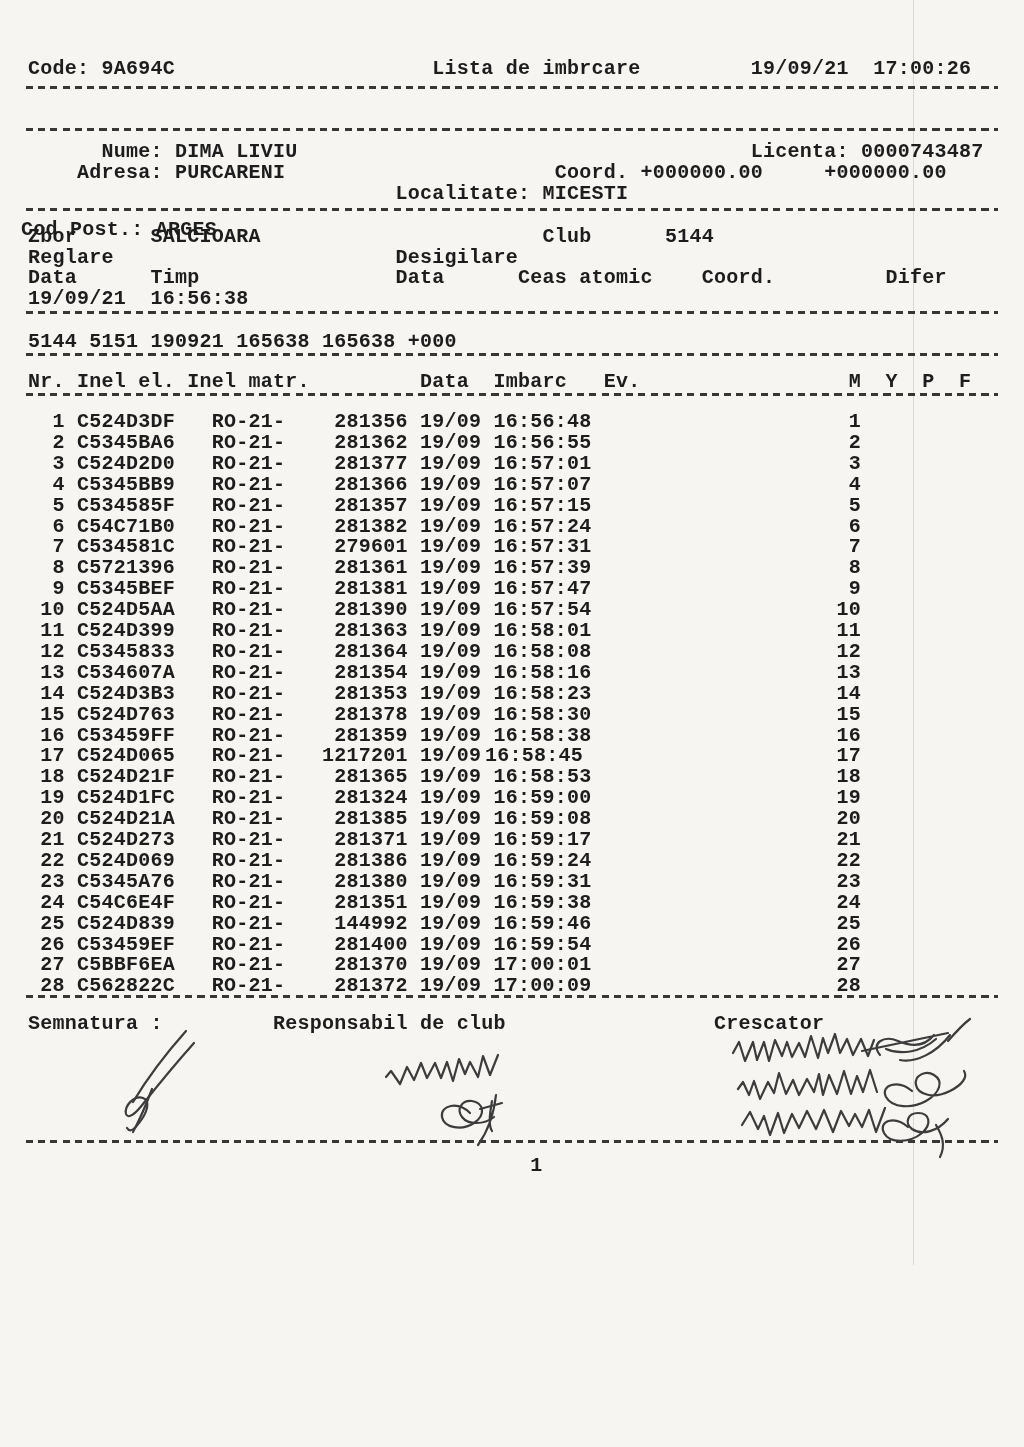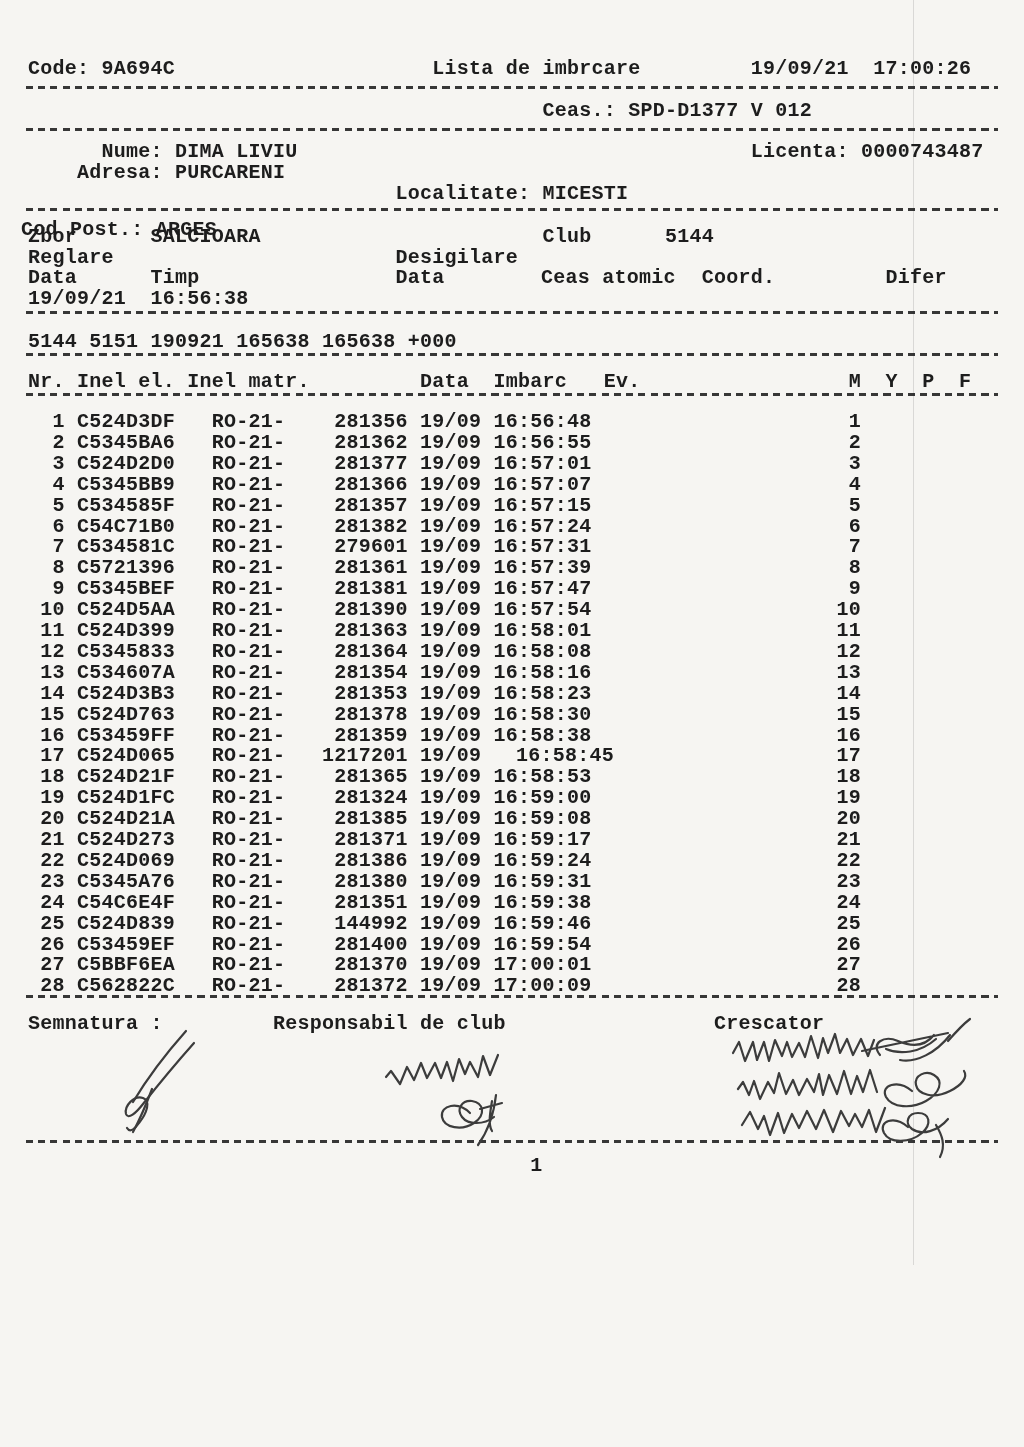--- a/index.html
+++ b/index.html
@@ -28,29 +28,29 @@
   #signatures path{fill:none;stroke:#3c3c3c;stroke-width:2.2;stroke-linecap:round;stroke-linejoin:round;}
 </style>
 </head>
 <body style="--paper: #f6f5f2; --ink: #1d1d1d;">
 
 <div id="paper">
   <div id="fold-line"></div>
   <div id="doc-lines">
       <div class="line" style="top: 58px;"><span style="left: 28px;">Code: 9A694C</span><span style="left: 432.25px;">Lista de imbrcare</span><span style="left: 750.75px;">19/09/21  17:00:26</span></div>
       <div class="rule" style="top: 86px;"></div>
-      <div class="line" style="top: 100px;"><span style="left: 542.5px;">Ceas.: SPD-D1377 V 012</span></div>
+      <div class="line" style="top: 100px;"></div>
       <div class="rule" style="top: 128px;"></div>
       <div class="line" style="top: 141px;"><span style="left: 101.5px;">Nume: DIMA LIVIU</span><span style="left: 750.75px;">Licenta: 0000743487</span></div>
-      <div class="line" style="top: 162px;"><span style="left: 77px;">Adresa: PURCARENI</span></div>
+      <div class="line" style="top: 162px;"><span style="left: 77px;">Adresa: PURCARENI</span><span style="left: 554.75px;">Coord. +000000.00     +000000.00</span></div>
       <div class="line" style="top: 183px;"><span style="left: 21px; margin-top: 36px;">Cod Post.: ARGES</span><span style="left: 395.5px;">Localitate: MICESTI</span></div>
       <div class="rule" style="top: 208px;"></div>
       <div class="line" style="top: 226px;"><span style="left: 28px;">Zbor</span><span style="left: 150.5px;">SALCIOARA</span><span style="left: 542.5px;">Club</span><span style="left: 665px;">5144</span></div>
       <div class="line" style="top: 247px;"><span style="left: 28px;">Reglare</span><span style="left: 395.5px;">Desigilare</span></div>
-      <div class="line" style="top: 267px;"><span style="left: 28px;">Data</span><span style="left: 150.5px;">Timp</span><span style="left: 395.5px;">Data</span><span style="left: 541px;">Ceas atomic</span><span style="left: 701.75px;">Coord.</span><span style="left: 885.5px;">Difer</span></div>
+      <div class="line" style="top: 267px;"><span style="left: 28px;">Data</span><span style="left: 150.5px;">Timp</span><span style="left: 395.5px;">Data</span><span style="left: 518px;">Ceas atomic</span><span style="left: 701.75px;">Coord.</span><span style="left: 885.5px;">Difer</span></div>
       <div class="line" style="top: 288px;"><span style="left: 28px;">19/09/21</span><span style="left: 150.5px;">16:56:38</span></div>
       <div class="rule" style="top: 311px;"></div>
       <div class="line" style="top: 331px;"><span style="left: 28px;">5144 5151 190921 165638 165638 +000</span></div>
       <div class="rule" style="top: 353px;"></div>
       <div class="line" style="top: 371px;"><span style="left: 28px;">Nr.</span><span style="left: 77px;">Inel el.</span><span style="left: 187.25px;">Inel matr.</span><span style="left: 420px;">Data</span><span style="left: 493.5px;">Imbarc</span><span style="left: 603.75px;">Ev.</span><span style="left: 848.75px;">M</span><span style="left: 885.5px;">Y</span><span style="left: 922.25px;">P</span><span style="left: 959px;">F</span></div>
       <div class="rule" style="top: 393px;"></div>
       <div class="rule" style="top: 995px;"></div>
       <div class="line" style="top: 1013px;"><span style="left: 28px;">Semnatura :</span><span style="left: 273px;">Responsabil de club</span><span style="left: 714px;">Crescator</span></div>
       <div class="rule" style="top: 1140px;"></div>
       <div class="line" style="top: 1155px;"><span style="left: 530.25px;">1</span></div>
@@ -65,21 +65,21 @@
       <div class="line" style="top: 536.4px;"><span style="left: 40.25px;"> 7</span><span style="left: 77px;">C534581C</span><span style="left: 211.75px;">RO-21-</span><span style="left: 322px;"> 279601</span><span style="left: 420px;">19/09</span><span style="left: 493.5px;">16:57:31</span><span style="left: 836.5px;"> 7</span></div>
       <div class="line" style="top: 557.3px;"><span style="left: 40.25px;"> 8</span><span style="left: 77px;">C5721396</span><span style="left: 211.75px;">RO-21-</span><span style="left: 322px;"> 281361</span><span style="left: 420px;">19/09</span><span style="left: 493.5px;">16:57:39</span><span style="left: 836.5px;"> 8</span></div>
       <div class="line" style="top: 578.2px;"><span style="left: 40.25px;"> 9</span><span style="left: 77px;">C5345BEF</span><span style="left: 211.75px;">RO-21-</span><span style="left: 322px;"> 281381</span><span style="left: 420px;">19/09</span><span style="left: 493.5px;">16:57:47</span><span style="left: 836.5px;"> 9</span></div>
       <div class="line" style="top: 599.1px;"><span style="left: 40.25px;">10</span><span style="left: 77px;">C524D5AA</span><span style="left: 211.75px;">RO-21-</span><span style="left: 322px;"> 281390</span><span style="left: 420px;">19/09</span><span style="left: 493.5px;">16:57:54</span><span style="left: 836.5px;">10</span></div>
       <div class="line" style="top: 620px;"><span style="left: 40.25px;">11</span><span style="left: 77px;">C524D399</span><span style="left: 211.75px;">RO-21-</span><span style="left: 322px;"> 281363</span><span style="left: 420px;">19/09</span><span style="left: 493.5px;">16:58:01</span><span style="left: 836.5px;">11</span></div>
       <div class="line" style="top: 640.9px;"><span style="left: 40.25px;">12</span><span style="left: 77px;">C5345833</span><span style="left: 211.75px;">RO-21-</span><span style="left: 322px;"> 281364</span><span style="left: 420px;">19/09</span><span style="left: 493.5px;">16:58:08</span><span style="left: 836.5px;">12</span></div>
       <div class="line" style="top: 661.8px;"><span style="left: 40.25px;">13</span><span style="left: 77px;">C534607A</span><span style="left: 211.75px;">RO-21-</span><span style="left: 322px;"> 281354</span><span style="left: 420px;">19/09</span><span style="left: 493.5px;">16:58:16</span><span style="left: 836.5px;">13</span></div>
       <div class="line" style="top: 682.7px;"><span style="left: 40.25px;">14</span><span style="left: 77px;">C524D3B3</span><span style="left: 211.75px;">RO-21-</span><span style="left: 322px;"> 281353</span><span style="left: 420px;">19/09</span><span style="left: 493.5px;">16:58:23</span><span style="left: 836.5px;">14</span></div>
       <div class="line" style="top: 703.6px;"><span style="left: 40.25px;">15</span><span style="left: 77px;">C524D763</span><span style="left: 211.75px;">RO-21-</span><span style="left: 322px;"> 281378</span><span style="left: 420px;">19/09</span><span style="left: 493.5px;">16:58:30</span><span style="left: 836.5px;">15</span></div>
       <div class="line" style="top: 724.5px;"><span style="left: 40.25px;">16</span><span style="left: 77px;">C53459FF</span><span style="left: 211.75px;">RO-21-</span><span style="left: 322px;"> 281359</span><span style="left: 420px;">19/09</span><span style="left: 493.5px;">16:58:38</span><span style="left: 836.5px;">16</span></div>
-      <div class="line" style="top: 745.4px;"><span style="left: 40.25px;">17</span><span style="left: 77px;">C524D065</span><span style="left: 211.75px;">RO-21-</span><span style="left: 322px;">1217201</span><span style="left: 420px;">19/09</span><span style="left: 516px;">16:58:45</span><span style="left: 836.5px;">17</span></div>
+      <div class="line" style="top: 745.4px;"><span style="left: 40.25px;">17</span><span style="left: 77px;">C524D065</span><span style="left: 211.75px;">RO-21-</span><span style="left: 322px;">1217201</span><span style="left: 420px;">19/09</span><span style="left: 485px;">16:58:45</span><span style="left: 836.5px;">17</span></div>
       <div class="line" style="top: 766.3px;"><span style="left: 40.25px;">18</span><span style="left: 77px;">C524D21F</span><span style="left: 211.75px;">RO-21-</span><span style="left: 322px;"> 281365</span><span style="left: 420px;">19/09</span><span style="left: 493.5px;">16:58:53</span><span style="left: 836.5px;">18</span></div>
       <div class="line" style="top: 787.2px;"><span style="left: 40.25px;">19</span><span style="left: 77px;">C524D1FC</span><span style="left: 211.75px;">RO-21-</span><span style="left: 322px;"> 281324</span><span style="left: 420px;">19/09</span><span style="left: 493.5px;">16:59:00</span><span style="left: 836.5px;">19</span></div>
       <div class="line" style="top: 808.1px;"><span style="left: 40.25px;">20</span><span style="left: 77px;">C524D21A</span><span style="left: 211.75px;">RO-21-</span><span style="left: 322px;"> 281385</span><span style="left: 420px;">19/09</span><span style="left: 493.5px;">16:59:08</span><span style="left: 836.5px;">20</span></div>
       <div class="line" style="top: 829px;"><span style="left: 40.25px;">21</span><span style="left: 77px;">C524D273</span><span style="left: 211.75px;">RO-21-</span><span style="left: 322px;"> 281371</span><span style="left: 420px;">19/09</span><span style="left: 493.5px;">16:59:17</span><span style="left: 836.5px;">21</span></div>
       <div class="line" style="top: 849.9px;"><span style="left: 40.25px;">22</span><span style="left: 77px;">C524D069</span><span style="left: 211.75px;">RO-21-</span><span style="left: 322px;"> 281386</span><span style="left: 420px;">19/09</span><span style="left: 493.5px;">16:59:24</span><span style="left: 836.5px;">22</span></div>
       <div class="line" style="top: 870.8px;"><span style="left: 40.25px;">23</span><span style="left: 77px;">C5345A76</span><span style="left: 211.75px;">RO-21-</span><span style="left: 322px;"> 281380</span><span style="left: 420px;">19/09</span><span style="left: 493.5px;">16:59:31</span><span style="left: 836.5px;">23</span></div>
       <div class="line" style="top: 891.7px;"><span style="left: 40.25px;">24</span><span style="left: 77px;">C54C6E4F</span><span style="left: 211.75px;">RO-21-</span><span style="left: 322px;"> 281351</span><span style="left: 420px;">19/09</span><span style="left: 493.5px;">16:59:38</span><span style="left: 836.5px;">24</span></div>
       <div class="line" style="top: 912.6px;"><span style="left: 40.25px;">25</span><span style="left: 77px;">C524D839</span><span style="left: 211.75px;">RO-21-</span><span style="left: 322px;"> 144992</span><span style="left: 420px;">19/09</span><span style="left: 493.5px;">16:59:46</span><span style="left: 836.5px;">25</span></div>
       <div class="line" style="top: 933.5px;"><span style="left: 40.25px;">26</span><span style="left: 77px;">C53459EF</span><span style="left: 211.75px;">RO-21-</span><span style="left: 322px;"> 281400</span><span style="left: 420px;">19/09</span><span style="left: 493.5px;">16:59:54</span><span style="left: 836.5px;">26</span></div>
       <div class="line" style="top: 954.4px;"><span style="left: 40.25px;">27</span><span style="left: 77px;">C5BBF6EA</span><span style="left: 211.75px;">RO-21-</span><span style="left: 322px;"> 281370</span><span style="left: 420px;">19/09</span><span style="left: 493.5px;">17:00:01</span><span style="left: 836.5px;">27</span></div>

